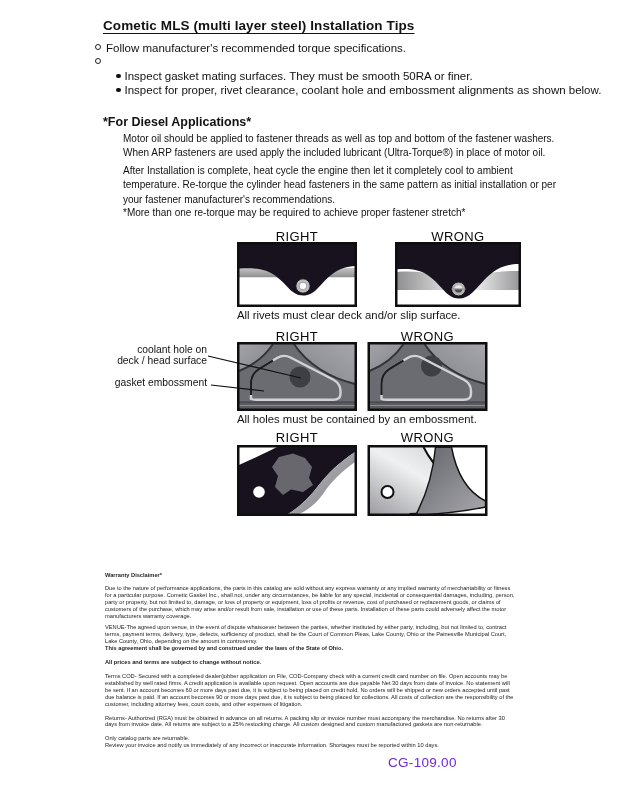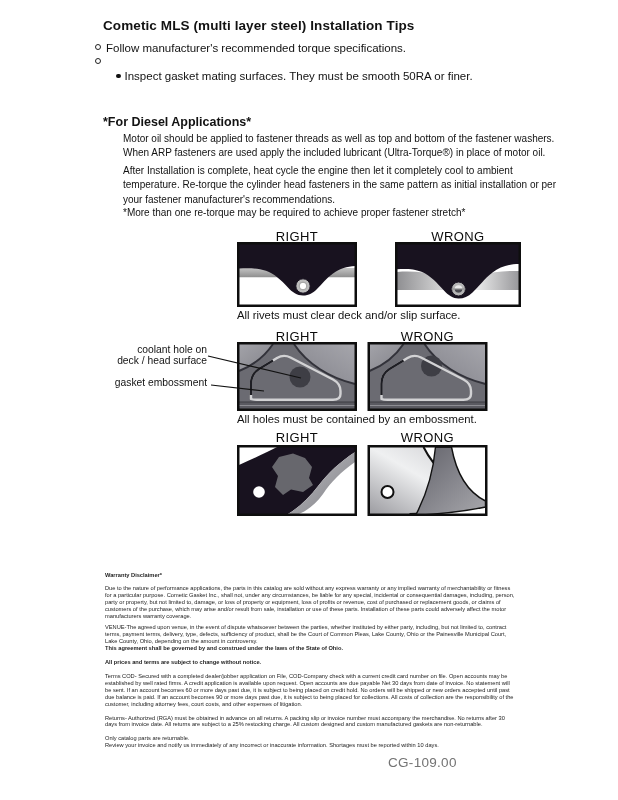--- a/index.html
+++ b/index.html
@@ -1,51 +1,52 @@
 <!DOCTYPE html>
 <html><head>
 <meta charset="utf-8">
 <style>
   html,body{margin:0;padding:0;background:#ffffff;}
   body{width:618px;height:800px;position:relative;overflow:hidden;
        font-family:"Liberation Sans","DejaVu Sans",sans-serif;color:#121212;}
   .abs{position:absolute;}
   .title{left:103px;top:18px;font-size:13.5px;font-weight:bold;
-         text-underline-offset:3px;letter-spacing:.1px;}
+         text-decoration:underline;text-underline-offset:3px;letter-spacing:.1px;}
   .bullets{left:95px;top:41px;font-size:11.5px;line-height:14px;width:460px;}
   .b-row{white-space:nowrap;}
   .b-marker{display:inline-block;width:4px;height:4px;border:1px solid #222;
             border-radius:50%;margin-right:5px;vertical-align:2px;}
   .sb-row{margin-left:21px;white-space:nowrap;}
   .sb-marker{display:inline-block;width:4.5px;height:4.5px;background:#111;
              border-radius:50%;margin-right:4px;vertical-align:2px;}
   .diesel-h{left:103px;top:115px;font-size:12.5px;font-weight:bold;}
   .para{left:91px;width:442px;font-size:10px;line-height:14.3px;margin-left:32px;}
   .p1{top:132px;} .p2{top:164px;} .p3{top:206px;}
   .figlabel{font-size:13px;letter-spacing:.4px;text-align:center;color:#0b0b0b;}
   .caption{font-size:11.3px;line-height:11.6px;color:#131313;}
   .sidelabel{font-size:10.3px;line-height:11.2px;text-align:right;color:#131313;}
   .warranty{left:105px;top:572px;width:410px;font-size:5.7px;line-height:6.9px;color:#232323;}
   .warranty .wh{font-weight:bold;margin-bottom:6px;}
   .warranty p{margin:0 0 5px 0;}
   .warranty .nogap{margin-bottom:0;}
   .warranty .bold{font-weight:bold;}
   .warranty .gap7{margin-bottom:7px;}
-  .footer-code{left:388px;top:755px;font-size:13.5px;letter-spacing:.3px;color:#737373;}
+  .footer-code{left:388px;top:755px;font-size:13.5px;letter-spacing:.3px;color:#6d28d9;}
   svg{display:block;}
 </style>
 </head>
 <body>
 
 <div class="abs title">Cometic MLS (multi layer steel) Installation Tips</div>
 
 <div class="abs bullets">
   <div class="b-row"><span class="b-marker"></span><span>Follow manufacturer's recommended torque specifications.</span></div>
   <div class="b-row"><span class="b-marker"></span></div>
   <div class="sb-row"><span class="sb-marker"></span><span>Inspect gasket mating surfaces.  They must be smooth 50RA or finer.</span></div>
+  <div class="sb-row"><span class="sb-marker"></span><span>Inspect for proper, rivet clearance, coolant hole and embossment alignments as shown below.</span></div>
 </div>
 
 <div class="abs diesel-h">*For Diesel Applications*</div>
 <div class="abs para p1">Motor oil should be applied to fastener threads as well as top and bottom of the fastener washers. When ARP fasteners are used apply the included lubricant (Ultra-Torque®) in place of motor oil.</div>
 <div class="abs para p2">After Installation is complete, heat cycle the engine then let it completely cool to ambient temperature. Re-torque the cylinder head fasteners in the same pattern as initial installation or per your fastener manufacturer's recommendations.</div>
 <div class="abs para p3">*More than one re-torque may be required to achieve proper fastener stretch*</div>
 
 <div class="abs figlabel" style="left:237px;top:229px;width:120px;">RIGHT</div>
 <div class="abs figlabel" style="left:395px;top:229px;width:126px;">WRONG</div>
 

